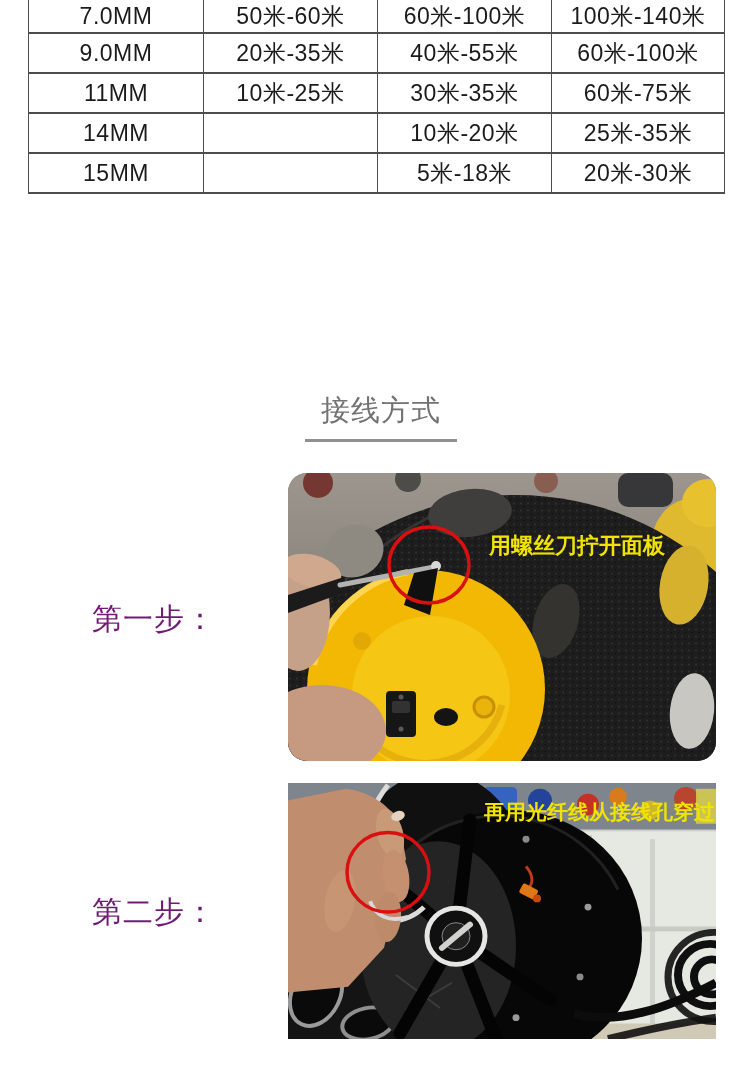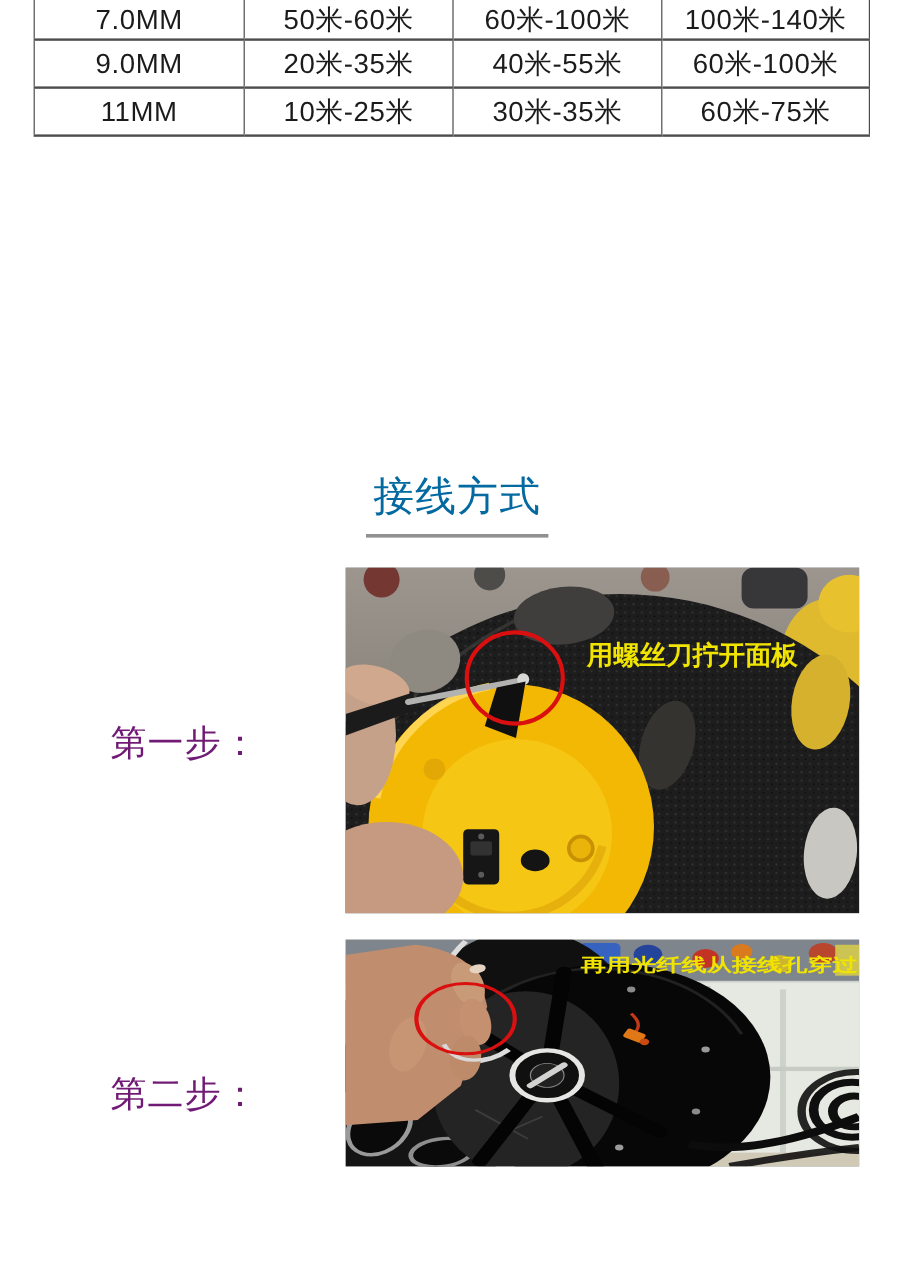--- a/index.html
+++ b/index.html
@@ -16,33 +16,33 @@
     border:2px solid #4d4d4d;
     border-left-width:1.5px;border-right-width:1.5px;
     text-align:center;vertical-align:middle;
     font-size:23px;color:#1b1b1b;height:38px;padding:0;
     letter-spacing:0.5px;white-space:nowrap;overflow:hidden;
   }
   .spec-table tr:first-child td{border-top:0;height:32px;}
   
   .section-title{
     position:absolute;left:305px;top:391px;width:152px;
-    text-align:center;font-size:34px;color:#0369a1;letter-spacing:1px;
+    text-align:center;font-size:29px;color:#737373;letter-spacing:1px;
     padding-bottom:8px;border-bottom:3px solid #909090;
   }
   
   .step-label{
     position:absolute;left:92px;font-size:30px;color:#701a75;letter-spacing:1px;
   }
   #step1-label{top:599px;}
   #step2-label{top:892px;text-align:center;}
   
   .photo{position:absolute;left:288px;overflow:hidden;background:#777;}
-  #step1-photo{top:473px;width:428px;height:288px;}
-  #step2-photo{top:783px;width:428px;height:189px;}
+  #step1-photo{top:473px;width:428px;height:288px;border-radius:19px;}
+  #step2-photo{top:783px;width:428px;height:256px;}
   .photo svg{display:block;width:100%;height:100%;}
   .annot{font-weight:bold;font-family:"Liberation Sans","DejaVu Sans",sans-serif;}
 </style>
 </head>
 <body>
 
 <div class="canvas">
 
   <table class="spec-table">
     <colgroup>
@@ -62,20 +62,32 @@
           <td>9.0MM</td>
           <td>20米-35米</td>
           <td>40米-55米</td>
           <td>60米-100米</td>
         </tr>
         <tr>
           <td>11MM</td>
           <td>10米-25米</td>
           <td>30米-35米</td>
           <td>60米-75米</td>
+        </tr>
+        <tr>
+          <td>14MM</td>
+          <td></td>
+          <td>10米-20米</td>
+          <td>25米-35米</td>
+        </tr>
+        <tr>
+          <td>15MM</td>
+          <td></td>
+          <td>5米-18米</td>
+          <td>20米-30米</td>
         </tr>
       </tbody>
   </table>
 
   <div class="section-title">接线方式</div>
 
   <div class="step-label" id="step1-label">第一步：</div>
 
   <div class="photo" id="step1-photo">
     <svg viewBox="0 0 428 288" preserveAspectRatio="none">

